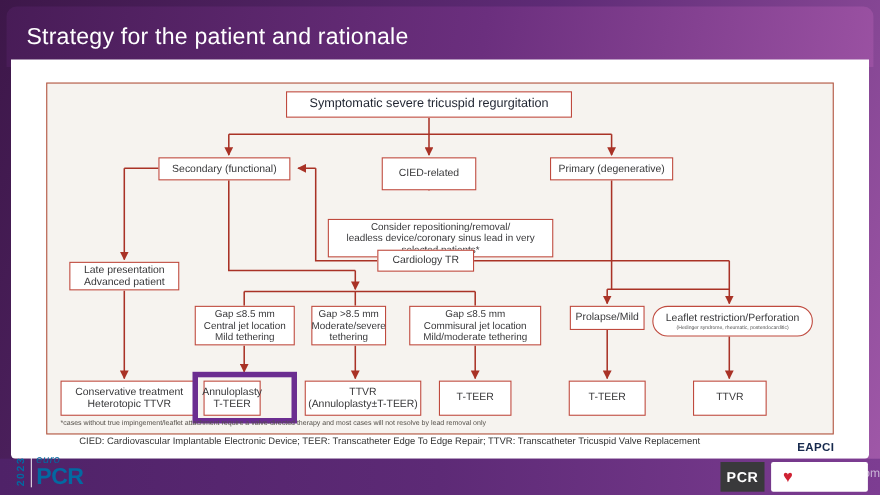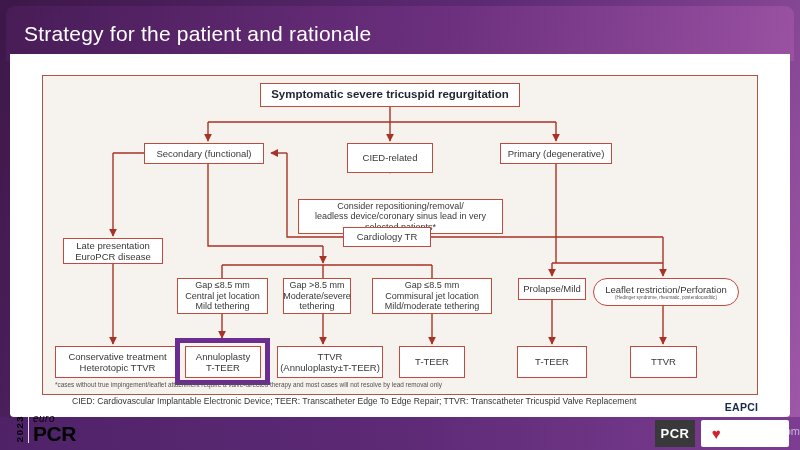--- a/index.html
+++ b/index.html
@@ -25,21 +25,21 @@
     background:#f6f3ef;border:1px solid #b2543f;box-sizing:border-box;
   }
   .connectors{position:absolute;left:42px;top:75px;width:716px;height:320px;}
   
   .node{
     position:absolute;background:#ffffff;border:1px solid #bf4a3e;box-sizing:border-box;
     color:#38383a;font-size:9.5px;line-height:1.18;text-align:center;
     display:flex;flex-direction:column;align-items:center;justify-content:center;
     white-space:pre-line;padding:1px 2px;
   }
-  .node.root{font-weight:bold;font-size:11.5px;color:#1f2430;}
+  .node.root{font-weight:normal;font-size:11.5px;color:#1f2430;}
   .node.small{font-size:9px;}
   .sub-label{font-size:4.6px;color:#555;white-space:normal;line-height:1.1;}
   .highlight-frame{
     position:absolute;border:5px solid #6b2d90;box-sizing:border-box;background:transparent;
   }
   .footnote{
     position:absolute;left:13px;top:306px;width:690px;
     font-size:6.4px;color:#55504a;text-align:left;
   }
   .abbrev-line{
@@ -50,21 +50,21 @@
   .footer-bar{
     position:absolute;left:0;top:417px;width:800px;height:33px;
     background:linear-gradient(90deg,#4f2268 0%,#5d2a76 50%,#7d3d92 100%);
   }
   .footer-url{
     position:absolute;left:0;top:425px;width:800px;text-align:right;
     color:#c9b4d6;font-size:11px;
   }
   .year-logo{
     position:absolute;left:14px;top:410px;height:38px;
-    display:flex;align-items:center;color:#000000;
+    display:flex;align-items:center;color:#0369a1;
   }
   .year-vertical{
     writing-mode:vertical-rl;transform:rotate(180deg);
     font-size:9.5px;font-weight:bold;letter-spacing:1.5px;margin-right:3px;
   }
   .year-divider{width:1px;height:28px;background:rgba(255,255,255,.85);margin-right:4px;}
   .euro-pcr-stack{display:flex;flex-direction:column;line-height:1;}
   .euro-text{font-size:10px;font-style:italic;letter-spacing:.5px;}
   .pcr-text{font-size:21px;font-weight:800;letter-spacing:-0.5px;margin-top:-1px;}
   .pcr-logo-box{
@@ -124,21 +124,21 @@
 <div class="node" style="left:347px;top:143px;width:86px;height:30px;">CIED-related</div>
 <div class="node" style="left:500px;top:143px;width:112px;height:21px;">Primary (degenerative)</div>
 
 <div class="node small" style="left:298px;top:175px;width:205px;height:35px;margin-top:24px;">Consider repositioning/removal/
 leadless device/coronary sinus lead in very
 selected patients*</div>
 
 <div class="node" style="left:343px;top:227px;width:88px;height:20px;">Cardiology TR</div>
 
 <div class="node" style="left:63px;top:238px;width:100px;height:26px;">Late presentation
-EuroPCR disease</div>
+Advanced patient</div>
 
 <div class="node small" style="left:177px;top:278px;width:91px;height:36px;">Gap ≤8.5 mm
 Central jet location
 Mild tethering</div>
 <div class="node small" style="left:283px;top:278px;width:68px;height:36px;">Gap &gt;8.5 mm
 Moderate/severe
 tethering</div>
 <div class="node small" style="left:372px;top:278px;width:120px;height:36px;">Gap ≤8.5 mm
 Commisural jet location
 Mild/moderate tethering</div>
@@ -146,21 +146,21 @@
 <div class="node" style="left:518px;top:278px;width:68px;height:22px;">Prolapse/Mild</div>
 <div class="node" style="left:593px;top:278px;width:146px;height:28px;border-radius:14px;">
   <div>Leaflet restriction/Perforation</div>
   <div class="sub-label">(Hedinger syndrome, rheumatic, postendocarditic)</div>
 </div>
 
 <div class="node" style="left:55px;top:346px;width:125px;height:32px;">Conservative treatment
 Heterotopic TTVR</div>
 
 <div class="highlight-frame" style="left:175px;top:338px;width:95px;height:47px;"></div>
-<div class="node" style="left:185px;top:346px;width:76px;height:32px;">Annuloplasty
+<div class="node" style="left:185px;top:346px;width:52px;height:32px;">Annuloplasty
 T-TEER</div>
 
 <div class="node" style="left:277px;top:346px;width:106px;height:32px;">TTVR
 (Annuloplasty±T-TEER)</div>
 <div class="node" style="left:399px;top:346px;width:66px;height:32px;">T-TEER</div>
 <div class="node" style="left:517px;top:346px;width:70px;height:32px;">T-TEER</div>
 <div class="node" style="left:630px;top:346px;width:67px;height:32px;">TTVR</div>
 
 <div class="chart-panel" style="background:transparent;border:none;">
   <div class="footnote">*cases without true impingement/leaflet attachment require a valve-directed therapy and most cases will not resolve by lead removal only</div>

